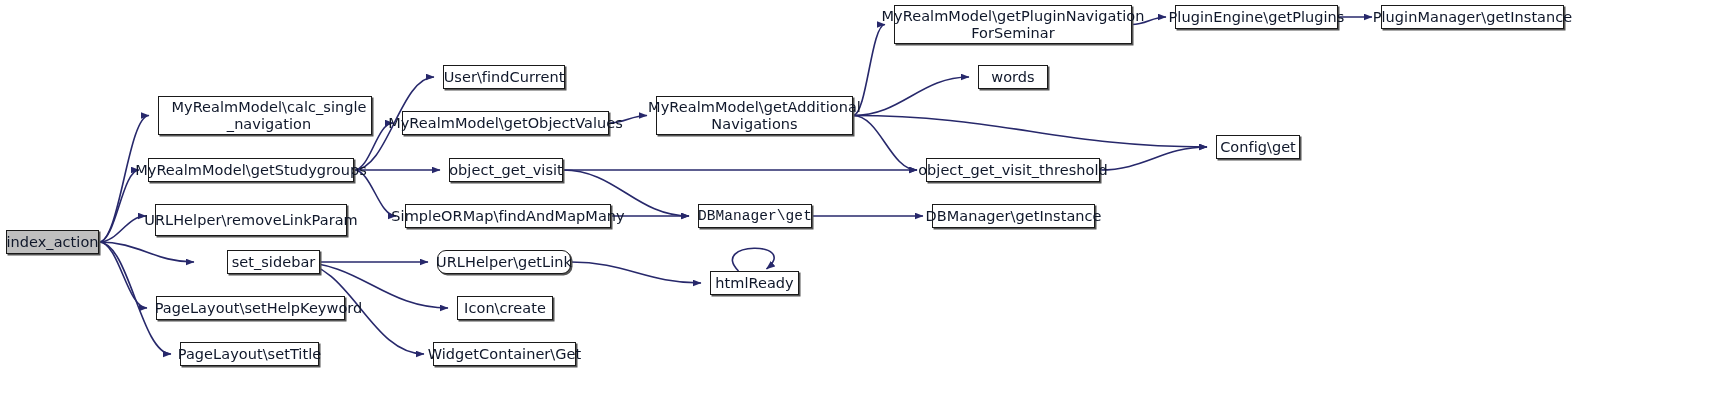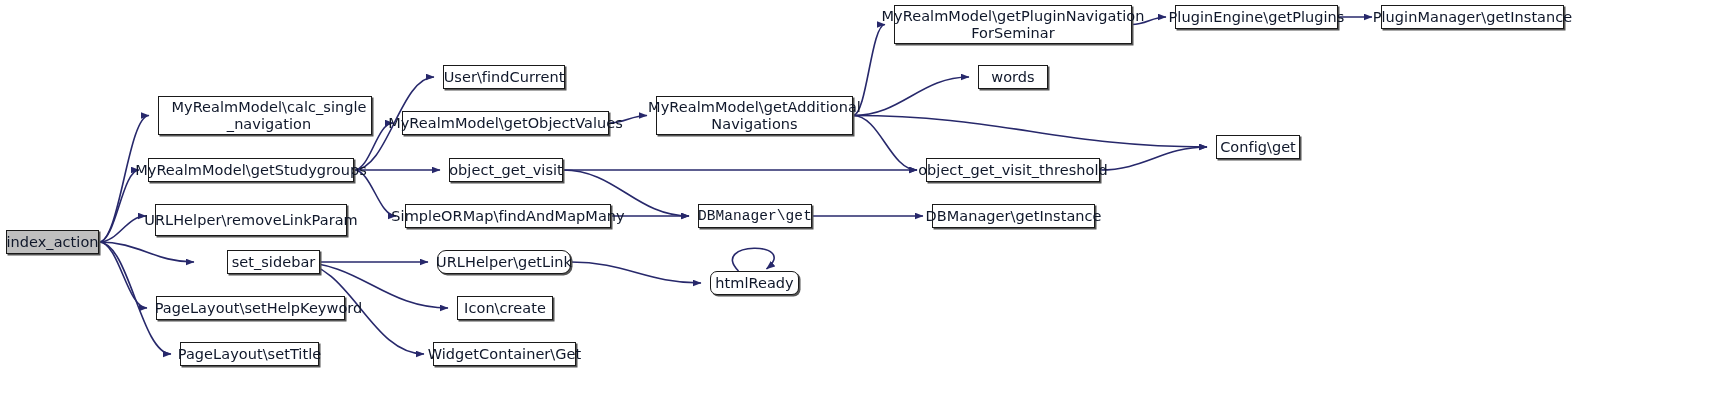--- a/index.html
+++ b/index.html
@@ -110,21 +110,21 @@
       <div class="node" style="left: 443px; top: 65px; width: 122px; height: 24px;"><span class="node-label">User\findCurrent</span></div>
       <div class="node" style="left: 402px; top: 111px; width: 207px; height: 24px;"><span class="node-label">MyRealmModel\getObjectValues</span></div>
       <div class="node" style="left: 449px; top: 158px; width: 114px; height: 24px;"><span class="node-label">object_get_visit</span></div>
       <div class="node" style="left: 405px; top: 204px; width: 206px; height: 24px;"><span class="node-label">SimpleORMap\findAndMapMany</span></div>
       <div class="node" style="left: 437px; top: 250px; width: 134px; height: 24px; border-radius: 9px;"><span class="node-label">URLHelper\getLink</span></div>
       <div class="node" style="left: 457px; top: 296px; width: 96px; height: 24px;"><span class="node-label">Icon\create</span></div>
       <div class="node" style="left: 433px; top: 342px; width: 143px; height: 24px;"><span class="node-label">WidgetContainer\Get</span></div>
       <div class="node" style="left: 656px; top: 96px; width: 197px; height: 39px;"><span class="node-label">MyRealmModel\getAdditional
 Navigations</span></div>
       <div class="node" style="left: 698px; top: 204px; width: 114px; height: 24px; font-family: Liberation Mono, monospace;"><span class="node-label">DBManager\get</span></div>
-      <div class="node" style="left: 710px; top: 271px; width: 89px; height: 24px; border-radius: 7px;"><span class="node-label">htmlReady</span></div>
+      <div class="node" style="left: 710px; top: 271px; width: 89px; height: 24px;"><span class="node-label">htmlReady</span></div>
       <div class="node" style="left: 894px; top: 5px; width: 238px; height: 39px;"><span class="node-label">MyRealmModel\getPluginNavigation
 ForSeminar</span></div>
       <div class="node" style="left: 978px; top: 65px; width: 70px; height: 24px;"><span class="node-label">words</span></div>
       <div class="node" style="left: 926px; top: 158px; width: 174px; height: 24px;"><span class="node-label">object_get_visit_threshold</span></div>
       <div class="node" style="left: 932px; top: 204px; width: 163px; height: 24px;"><span class="node-label">DBManager\getInstance</span></div>
       <div class="node" style="left: 1216px; top: 135px; width: 84px; height: 24px;"><span class="node-label">Config\get</span></div>
       <div class="node" style="left: 1175px; top: 5px; width: 163px; height: 24px;"><span class="node-label">PluginEngine\getPlugins</span></div>
       <div class="node" style="left: 1381px; top: 5px; width: 183px; height: 24px;"><span class="node-label">PluginManager\getInstance</span></div>
     </div>
 </div>

